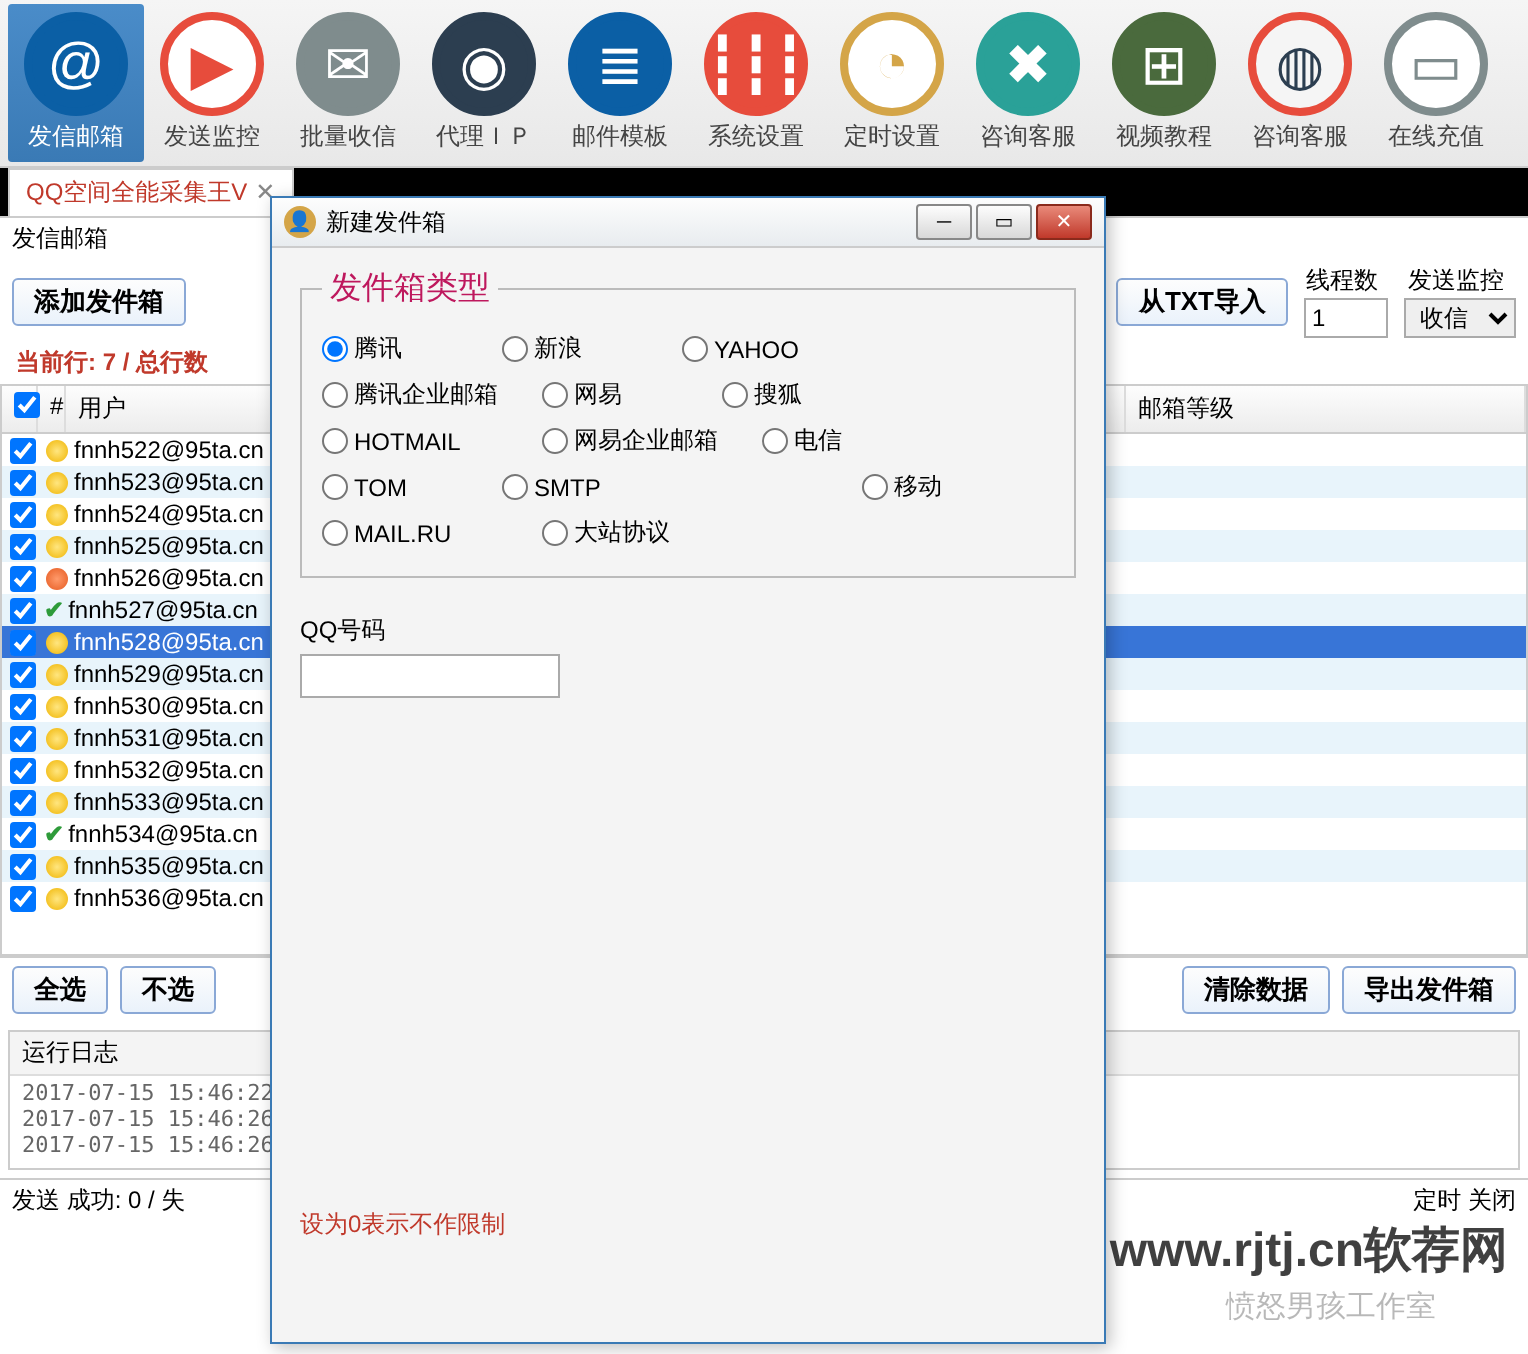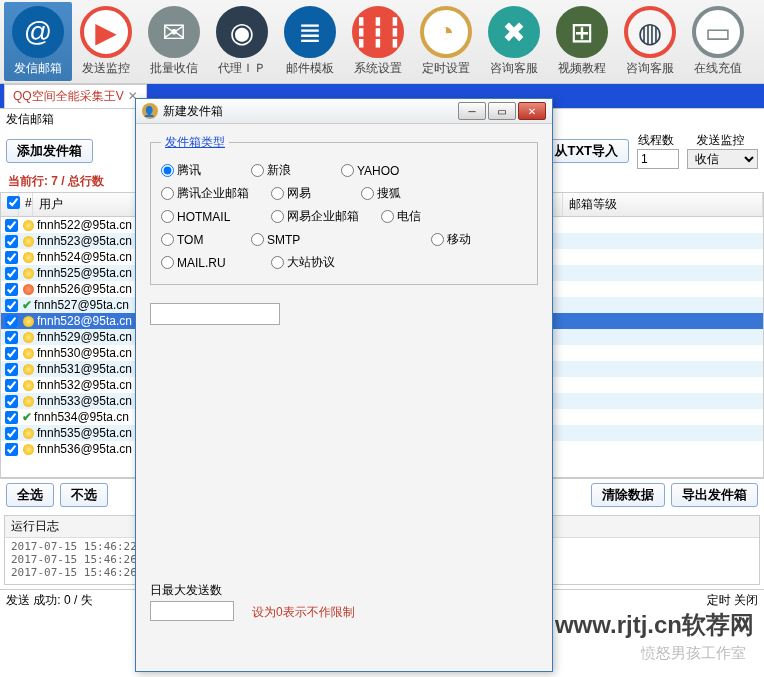--- a/index.html
+++ b/index.html
@@ -19,21 +19,21 @@
 .ic-proxy { border-color: #2c3e50; background: #2c3e50; color: #fff; }
 .ic-tmpl { border-color: #0b5fa5; background: #0b5fa5; color: #fff; }
 .ic-sys { border-color: #e74c3c; background: #e74c3c; color: #fff; }
 .ic-time { border-color: #d4a548; background: #fff; color: #d4a548; }
 .ic-tool { border-color: #2aa198; background: #2aa198; color: #fff; }
 .ic-vid { border-color: #4a6a3d; background: #4a6a3d; color: #fff; }
 .ic-help { border-color: #e74c3c; background: #f5f5f5; color: #2c3e50; }
 .ic-pay { border-color: #7f8c8d; background: #fff; color: #7f8c8d; }
 
 
-.tabbar { display: flex; background: #1d4ed8; border-bottom: 1px solid #ccc; padding-left: 4px; text-align: right; }
+.tabbar { display: flex; background: #000000; border-bottom: 1px solid #ccc; padding-left: 4px; text-align: right; }
 .tab { padding: 3px 8px; font-size: 12px; color: #c0392b; border: 1px solid #ccc; border-bottom: none; background: #fff; margin-right: 2px; }
 .tab .close { color: #888; margin-left: 4px; }
 
 
 .ctrlrow { display: flex; align-items: center; padding: 2px 6px; font-size: 12px; }
 .ctrlrow label { margin-right: 4px; }
 .btn { border: 1px solid #8aa8d6; background: linear-gradient(#fdfdfd,#eaf2fb); padding: 2px 10px; border-radius: 3px; cursor: pointer; font-size: 13px; font-weight: bold; }
 input[type=text], select { border: 1px solid #aaa; padding: 1px 3px; font-size: 12px; height: 20px; }
 .spacer { flex: 1; }
 
@@ -70,38 +70,38 @@
 
 
 .modal { position: absolute; left: 135px; top: 98px; width: 418px; height: 574px; border: 1px solid #3a7ab5; background: #f4f4f4; box-shadow: 2px 2px 8px rgba(0,0,0,0.25); display: flex; flex-direction: column; }
 .mtitle { display: flex; align-items: center; background: linear-gradient(#fdfdfd,#e8ecef); padding: 3px 6px; border-bottom: 1px solid #ccc; }
 .mtitle .icon { width: 16px; height: 16px; background: #d4a548; border-radius: 50%; margin-right: 5px; display:flex;align-items:center;justify-content:center;font-size:10px;color:#fff;}
 .mtitle .spacer { flex:1; }
 .winbtn { width: 28px; height: 18px; border: 1px solid #888; background: linear-gradient(#fdfdfd,#d8d8d8); margin-left: 2px; display: flex; align-items: center; justify-content: center; font-size: 10px; cursor: pointer; border-radius: 2px; }
 .winbtn.close { background: linear-gradient(#e98a7a,#c0392b); color: #fff; border-color: #8a2a1c; }
 .mbody { flex: 1; padding: 10px 14px; position: relative; overflow-y:auto; }
 fieldset { border: 1px solid #bbb; padding: 8px 10px 10px; margin-bottom: 18px; }
-legend { padding: 0 4px; font-size: 12px; color: #1d4ed8; text-decoration: underline; }
+legend { padding: 0 4px; font-size: 16px; color: #be185d; }
 .radiorow { display: flex; flex-wrap: wrap; }
 .radioitem { width: 90px; display: flex; align-items: center; margin: 3px 0; font-size: 12px; }
 .radioitem input { margin-right: 3px; }
 .radioitem.wide { width: 110px; }
 .field { margin: 8px 0; }
 .field label { display: block; margin-bottom: 3px; font-size: 12px; }
 .field input[type=text], .field input[type=password] { width: 130px; height: 22px; border: 1px solid #aaa; }
 .limitrow { display: flex; gap: 18px; position: absolute; bottom: 50px; left: 14px; right: 14px; align-items: flex-end; }
 .limitfield label { display:block; font-size:12px; margin-bottom: 2px;}
 .limitfield input { width: 84px; height: 20px; border:1px solid #aaa;}
 .limtxt { color: #c0392b; font-size: 12px; }
 .mfoot { display: flex; padding: 8px 20px 12px; gap: 180px; }
 .mfoot .btn { padding: 3px 18px; }
 
 
 .wm1 { position: absolute; right: 10px; bottom: 36px; font-size: 24px; font-weight: bold; color: rgba(0,0,0,0.75); font-family: Arial; }
-.wm2 { position: absolute; right: 18px; bottom: 14px; font-size: 15px; color: rgba(0,0,0,0.28); margin-top: 33px; }
+.wm2 { position: absolute; right: 46px; bottom: 14px; font-size: 15px; color: rgba(0,0,0,0.28); margin-top: 33px; }
 </style>
 </head>
 <body>
 
 <div class="toolbar" id="toolbar">
     <div class="tool-item active">
       <div class="tool-icon ic-at">@</div>
       <div class="tool-label">发信邮箱</div>
     </div>
     <div class="tool-item">
@@ -157,21 +157,21 @@
 <div class="ctrlrow" style="gap:8px;">
   <button class="btn">添加发件箱</button>
   <span class="spacer"></span>
   <button class="btn">从TXT导入</button>
   <span style="display:flex;flex-direction:column;align-items:center;">
     <label>线程数</label>
     <input type="text" style="width: 42px;" value="1">
   </span>
   <span style="display:flex;flex-direction:column;align-items:center;">
     <label>发送监控</label>
-    <select style="width:71px;"><option>收信</option></select>
+    <select style="width:56px;"><option>收信</option></select>
   </span>
 </div>
 
 <div class="statusline">当前行: 7 / 总行数</div>
 
 <div class="tbl-wrap">
   <div class="tbl-head">
     <div class="th th-chk"><input type="checkbox" checked="" style=""></div>
     <div class="th" style="width:14px">#</div>
     <div class="th th-user">用户</div>
@@ -347,27 +347,24 @@
           </label>
           <label class="radioitem">
             <input type="radio" name="stype" style="">
             <span>大站协议</span>
           </label>
           <label class="radioitem"></label>
         </div>
     </fieldset>
 
     <div class="field">
+      <label>QQ号码</label>
       <input type="text" style="">
     </div>
 
     <div class="limitrow">
-      <div class="limitfield">
-        <label>日最大发送数</label>
-        <input type="text" style="">
-      </div>
       <span class="limtxt">设为0表示不作限制</span>
     </div>
   </div>
 </div>
 
 <div class="wm1"><span>www.rjtj.cn软荐网</span></div>
 <div class="wm2">愤怒男孩工作室</div>
 
 </body></html>

